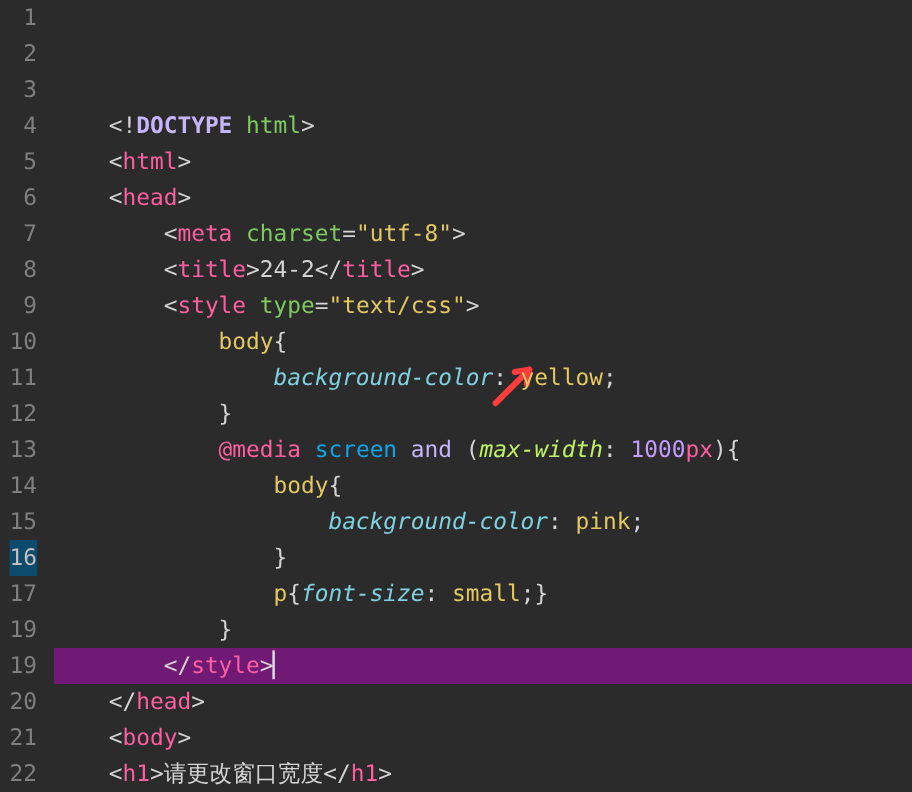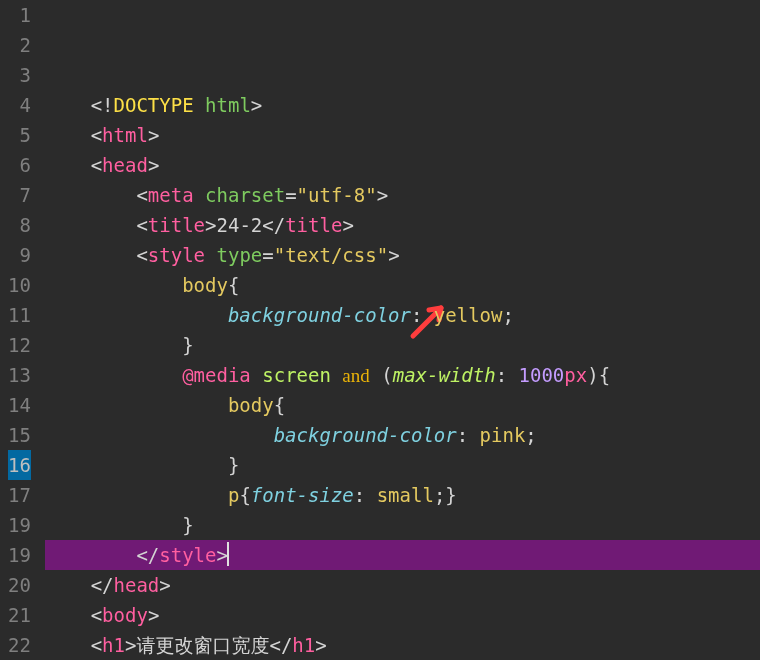--- a/index.html
+++ b/index.html
@@ -18,21 +18,21 @@
     height:100%;
   }
   .gutter{
     background:#2b2b2b;
     color:#7f7f7f;
     text-align:right;
     padding:0 14px 0 8px;
     user-select:none;
   }
   .gutter .ln{height:30px;}
-  .gutter .ln.hl{background:#0369a1;color:#bfbfbf;}
+  .gutter .ln.hl{background:#0c4a6e;color:#bfbfbf;}
   .code{
     position:relative;
     flex:1;
     white-space:pre;
     padding-left:0;
   }
   .codeline{height:30px;position:relative;}
   .codeline.hl{background:#701a75;}
   .cursor{
     display:inline-block;
@@ -42,33 +42,33 @@
     vertical-align:text-bottom;
     margin-left:-1px;
   }
   .arrow{
     position:absolute;
     left:360px;
     top:300px;
     pointer-events:none;
   }
   
-  .t-doctype{color:#fde047;font-weight:normal;}
+  .t-doctype{color:#c4b5fd;font-weight:bold;}
   .t-punct{color:#d4d4d4;}
   .t-tag{color:#ff5fa0;}
   .t-attr{color:#7ecb5f;}
   .t-string{color:#e4c960;}
   .t-text{color:#d4d4d4;text-align:center;}
   .t-sel{color:#e4c960;}
   .t-brace{color:#d4d4d4;}
   .t-prop{color:#7fd1e0;font-style:italic;}
   .t-cssval{color:#e4c960;}
   .t-atkw{color:#ff5fa0;}
-  .t-mediakw{color:#bef264;}
-  .t-and{color:#eab308;font-family:Liberation Serif, serif;}
+  .t-mediakw{color:#0ea5e9;}
+  .t-and{color:#c4b5fd;}
   .t-paren{color:#d4d4d4;}
   .t-feat{color:#bef264;font-style:italic;}
   .t-num{color:#c49cff;}
   .t-unit{color:#ff5fa0;}
   .t-semi{color:#d4d4d4;}
 </style>
 </head>
 <body>
 
 <div class="editor">

